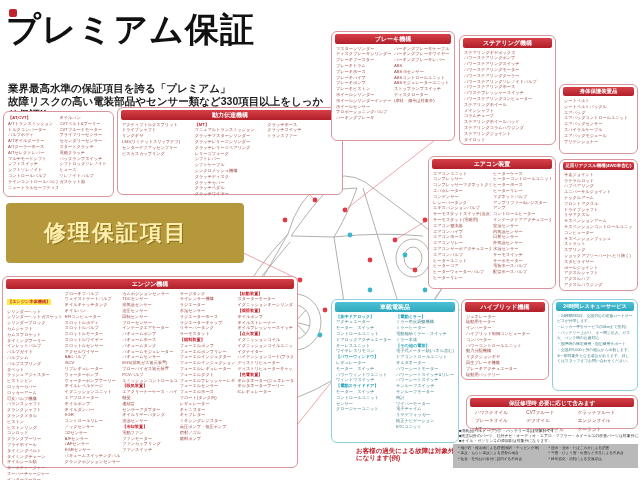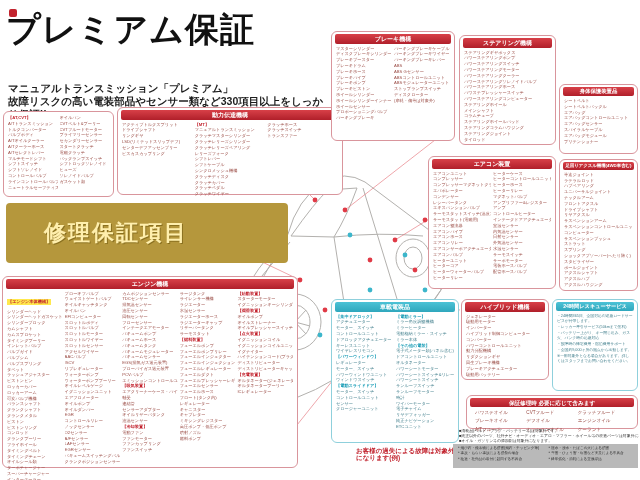--- a/index.html
+++ b/index.html
@@ -19,21 +19,21 @@
        line-height:1.1;white-space:nowrap;overflow:hidden;}
   .cyan .hdr{background:linear-gradient(#4cc2d6,#2fa7bd);}
   .cols{display:flex;gap:2px;padding:1px 4px 2px 4px;}
   .col{flex:1;min-width:0;}
   .li{font-size:4.2px;line-height:1.38;color:#9a4b44;white-space:nowrap;overflow:hidden;}
   .cyan .li{color:#44808e;}
   .li.sub{color:#c2232e;font-weight:bold;}
   .cyan .li.sub{color:#1f9fb8;}
   .li.hl{background:#ffe84d;color:#c2232e;font-weight:bold;display:inline-block;padding:0 1px;}
   
-  #badge{position:absolute;left:6px;top:203px;width:282px;height:60px;background:#b5973c;
+  #badge{position:absolute;left:6px;top:203px;width:238px;height:60px;background:#b5973c;
          border-radius:4px;display:flex;flex-direction:column;justify-content:center;
          padding-left:38px;box-sizing:border-box;}
   #badge div{font-size:22px;font-weight:900;color:#ffefad;line-height:1.15;letter-spacing:2px;
              text-shadow:1px 1px 0 #8a7020;white-space:nowrap;}
   
   #fluids-grid{display:grid;grid-template-columns:1fr 1fr 1fr;padding:2px 8px 3px 8px;row-gap:2px;}
   #fluids-grid .li{font-size:4.6px;}
   
   #rescue-body{padding:2px 4px;}
   #rescue-body .li{font-size:3.8px;line-height:1.5;white-space:normal;}
@@ -97,21 +97,21 @@
         <circle cx="175" cy="150" r="2.4"></circle>
         <circle cx="210" cy="115" r="2.4"></circle>
       <circle cx="125" cy="195" r="2.4"></circle>
         <circle cx="230" cy="150" r="2.4"></circle>
     </g>
   </svg>
 
   <div id="stamp"></div>
   <div id="title">プレミアム保証</div>
   <div id="subtitle">
-    <div>マニュアルトランスミッション「プレミアム」</div>
+    <div>業界最高水準の保証項目を誇る「プレミアム」</div>
     <div>故障リスクの高い電装部品やセンサー類など330項目以上をしっかり保証!!</div>
   </div>
 
   <div id="badge">
     <div>修理保証項目</div>
   </div>
 
   <div class="box" style="left:3px;top:111px;width:111px;height:86px;">
     <div class="cols" style="padding-top:3px;">
       <div class="col">

